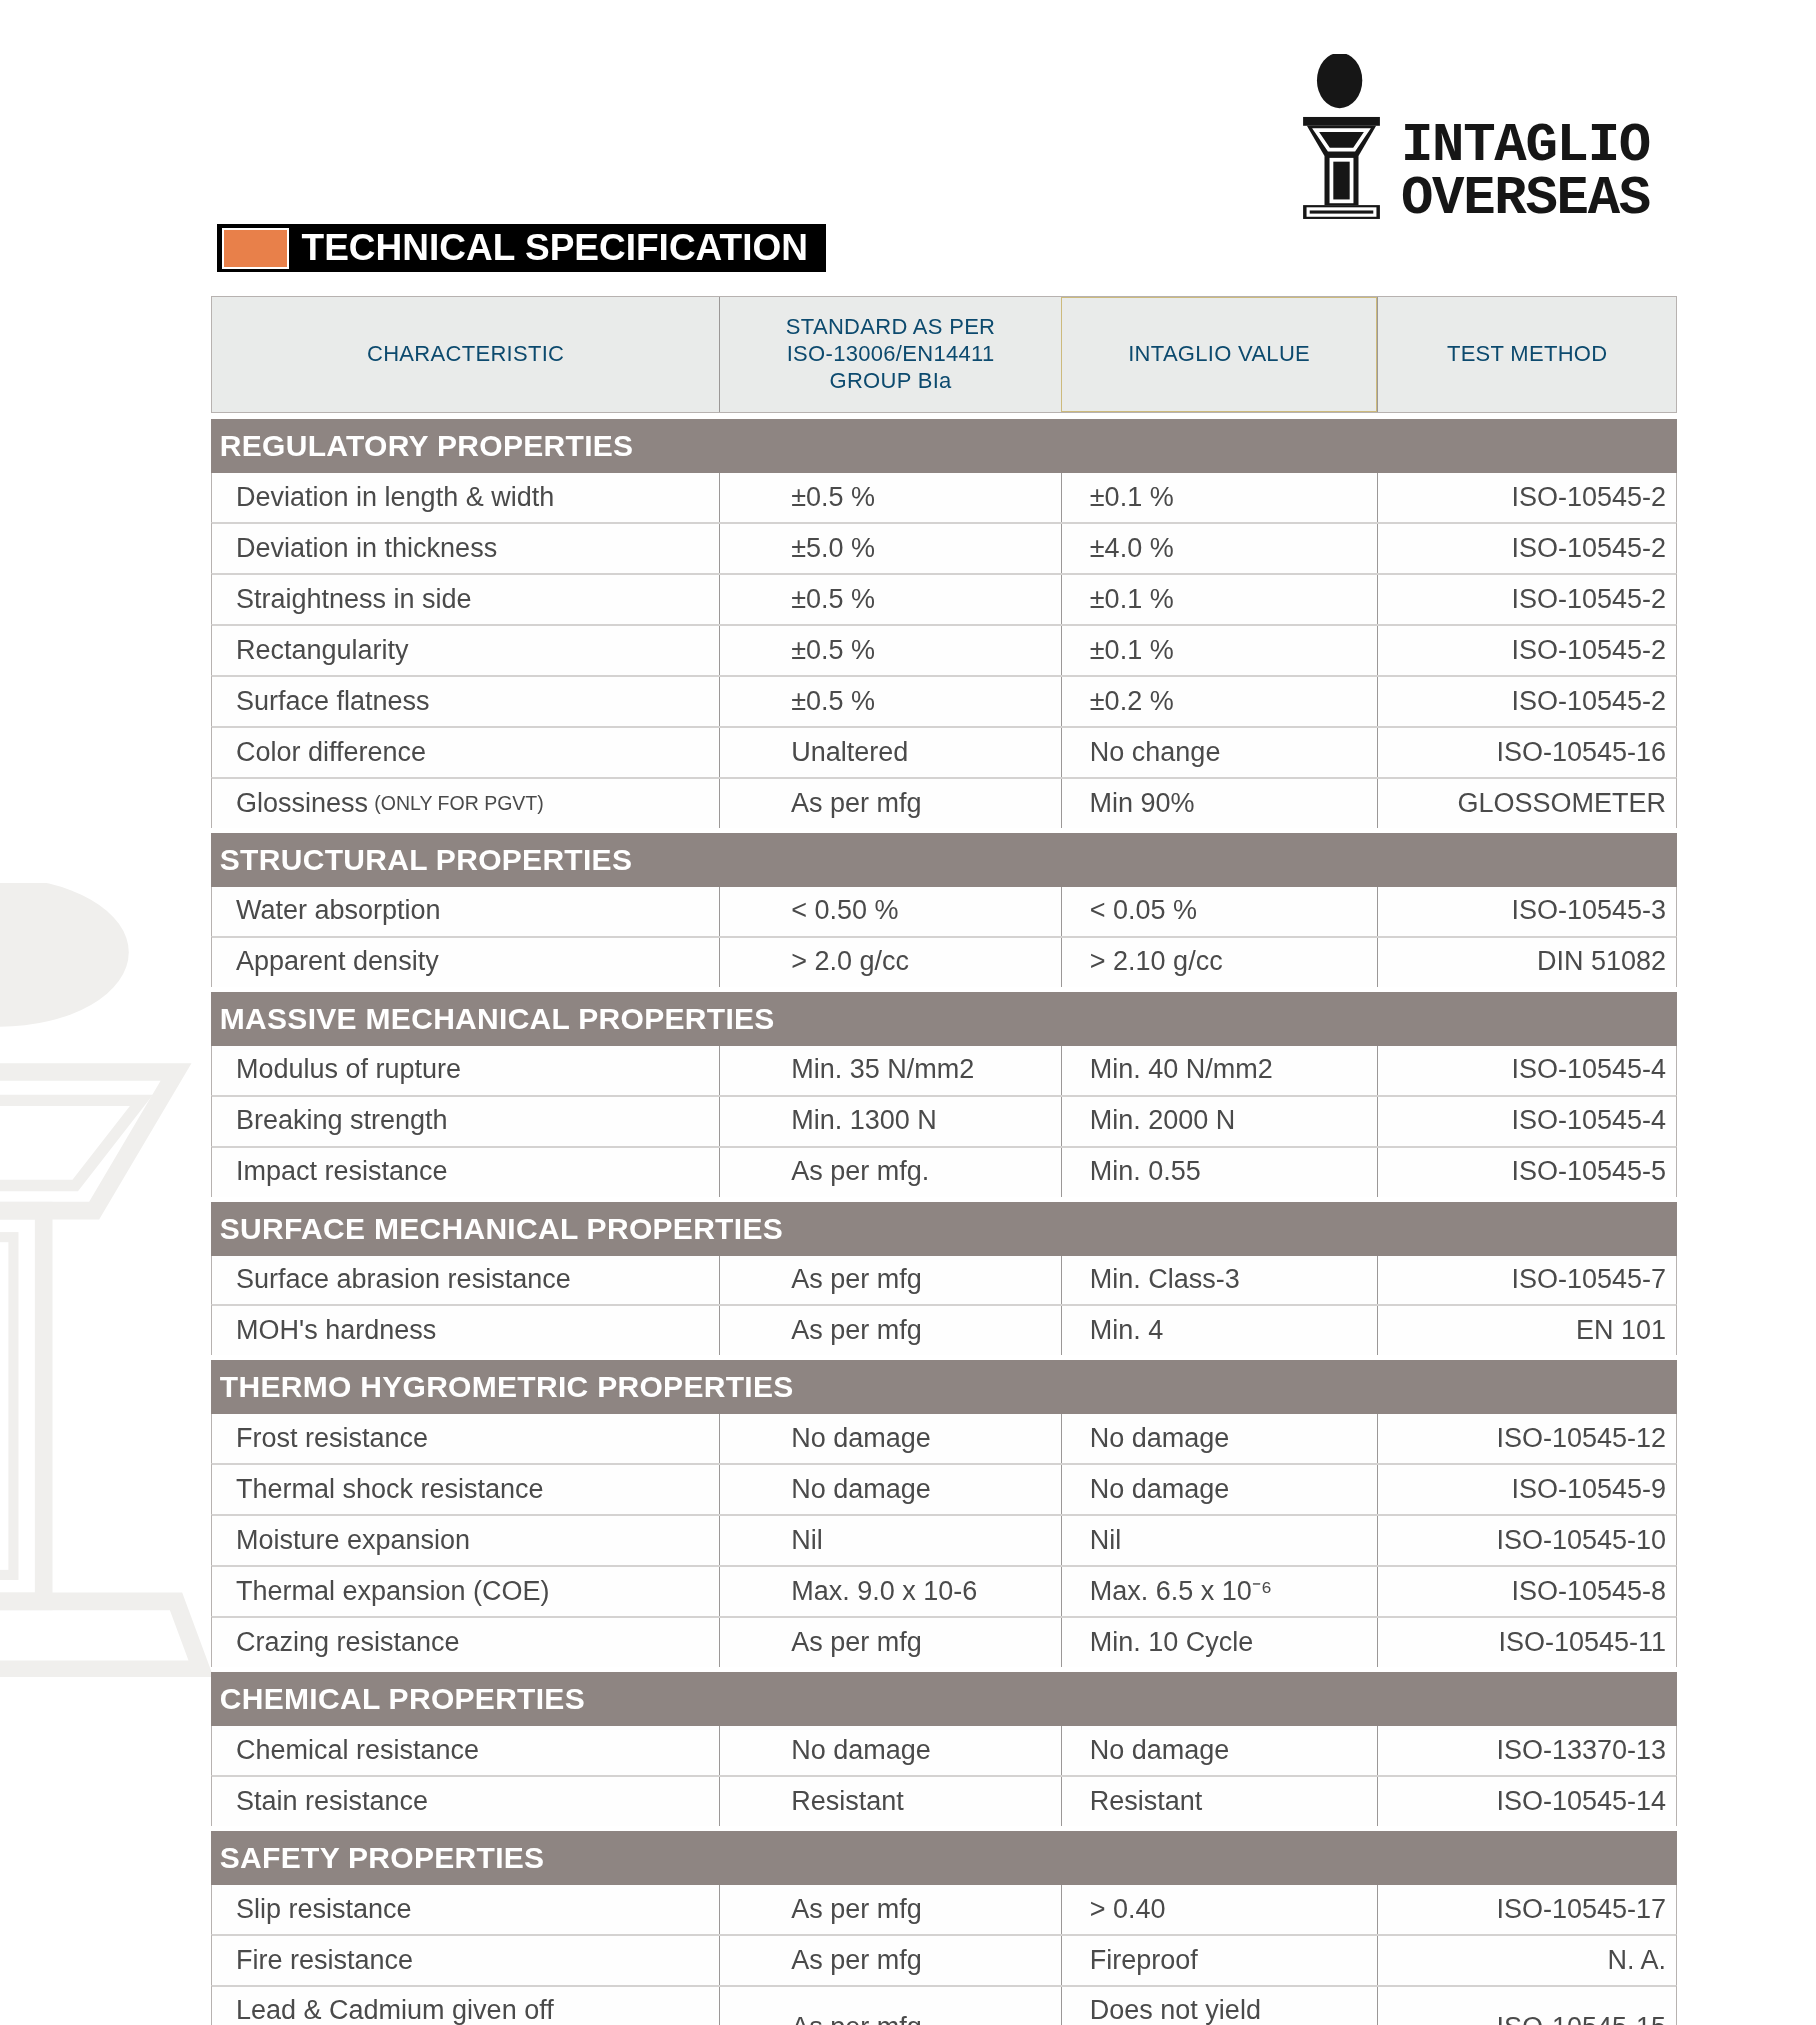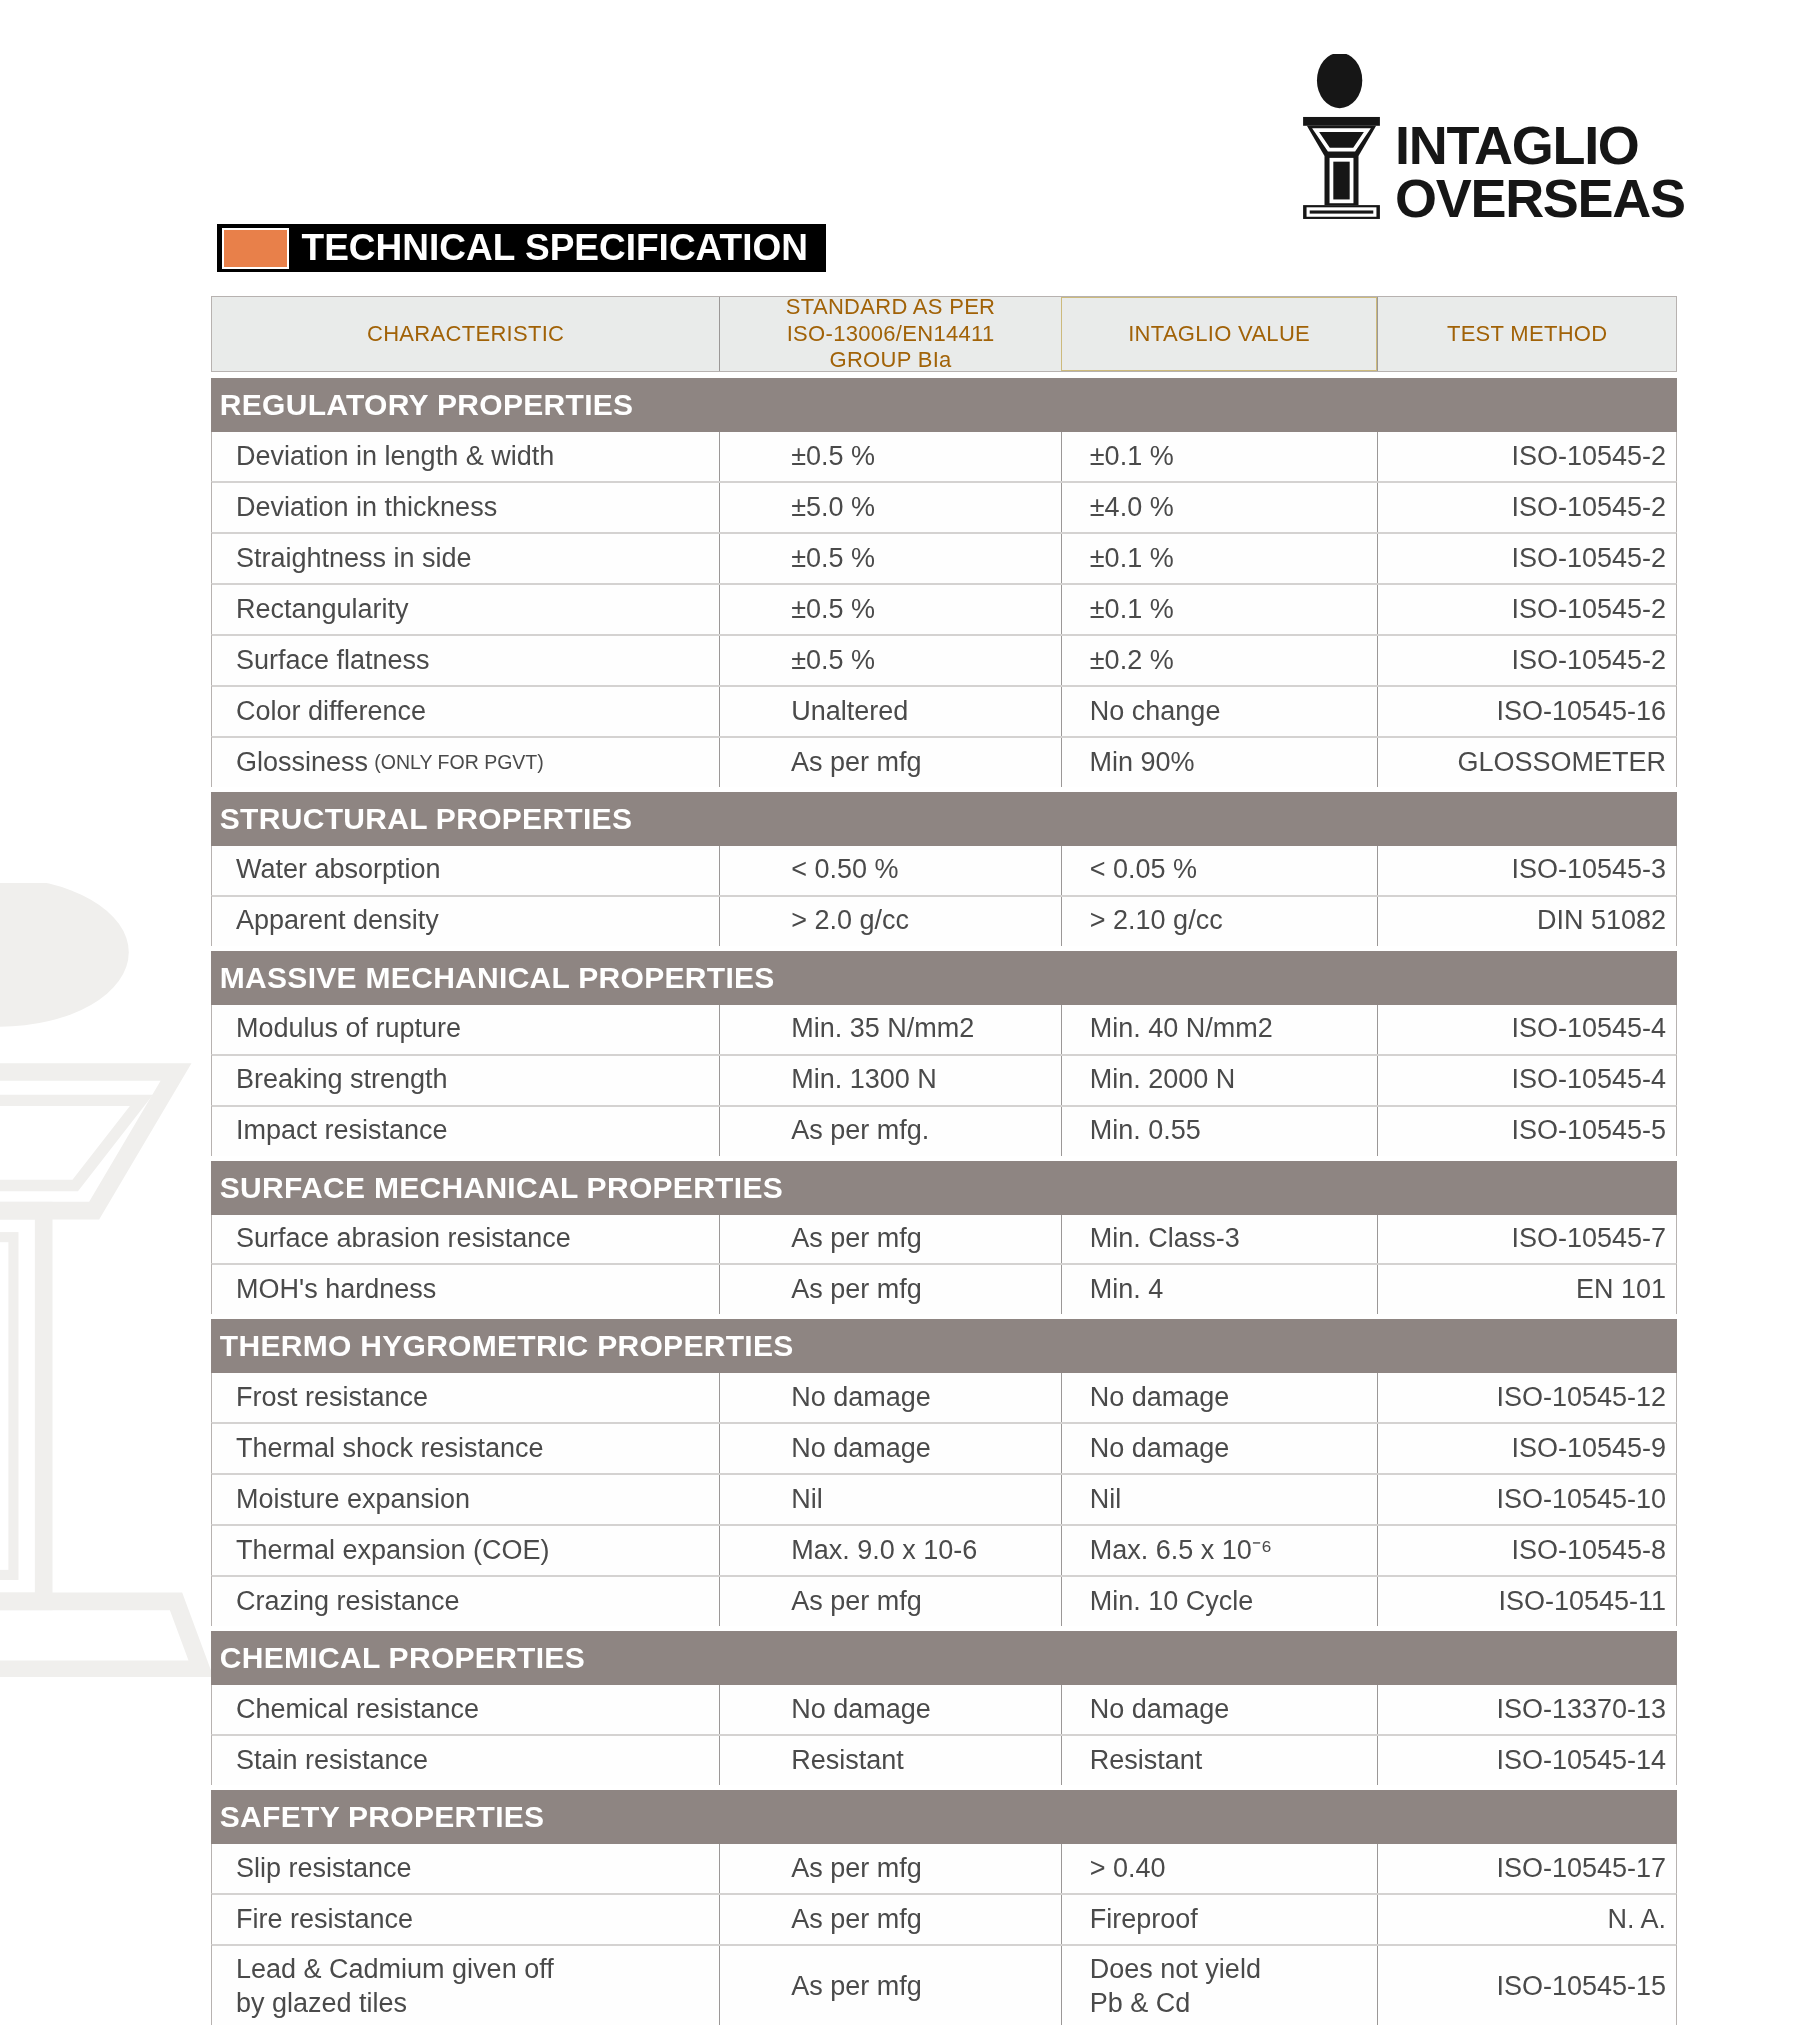--- a/index.html
+++ b/index.html
@@ -6,33 +6,33 @@
   body{
     width:1816px;height:2025px;
     background:#ffffff;
     font-family:"Liberation Sans", sans-serif;
     position:relative;
     overflow:hidden;
   }
   
   .watermark{position:absolute;left:-95px;top:883px;z-index:0;}
   
-  .logo{position:absolute;top:54px;left:1294px;display:flex;align-items:flex-end;gap:6px;z-index:2;}
+  .logo{position:absolute;top:54px;left:1294px;display:flex;align-items:flex-end;gap:12px;z-index:2;font-family:Liberation Mono, monospace;}
   .logo-text{font-weight:bold;font-size:54px;line-height:.98;letter-spacing:-1.3px;color:#161616;padding-bottom:1.3px;}
   .logo-text div{white-space:nowrap;}
   
   .title-bar{position:absolute;left:217px;top:224px;height:48px;background:#000;display:inline-flex;align-items:center;padding-right:17.7px;z-index:2;}
   .accent{width:63px;height:37px;border:2.5px solid #fff;background:var(--accent-orange,#E8804A);margin-left:5px;flex:none;}
   .title-text{color:#fff;font-weight:bold;font-size:37px;letter-spacing:0px;margin-left:12.6px;white-space:nowrap;}
   
   .spec-table{position:absolute;left:211px;top:296px;width:1466px;z-index:1;}
   .w0{width:508px;}.w1{width:342px;}.w2{width:317px;}.w3{width:299px;}
   .h-row{display:flex;background:var(--header-bg,#E9EBEA);border:1.3px solid #b7b2b0;margin-bottom:6.3px;}
-  .h-cell{box-sizing:border-box;height:74px;display:flex;flex-direction:column;justify-content:center;align-items:center;
-          text-align:center;font-size:22px;color:#a16207;letter-spacing:0.3px;line-height:1.22;}
+  .h-cell{box-sizing:border-box;height:115px;display:flex;flex-direction:column;justify-content:center;align-items:center;
+          text-align:center;font-size:22px;color:#0c4a6e;letter-spacing:0.3px;line-height:1.22;}
   .h-cell + .h-cell{border-left:1.3px solid #9b9897;}
   .h-cell.intaglio{border:1.9px solid var(--intaglio-border,#CDBA7C);}
   .section-bar{background:var(--section-bar,#8E8582);min-height:54px;display:flex;align-items:center;margin-top:5px;}
   .section-title{color:#fff;font-weight:bold;font-size:30px;letter-spacing:0.3px;padding-left:8.8px;}
   .t-row{display:flex;background:#fefefe;border-left:1.3px solid #b7b2b0;border-right:1.3px solid #b7b2b0;}
   .t-row + .t-row{border-top:2.5px solid #d4d2d1;}
   .t-cell{box-sizing:border-box;min-height:45px;display:flex;align-items:center;font-size:27px;color:#4a4a4a;padding:7.6px 10px;}
   .c0{width:508px;padding-left:24px;}
   .c1{width:342px;padding-left:71px;}
   .c2{width:317px;padding-left:28px;}

